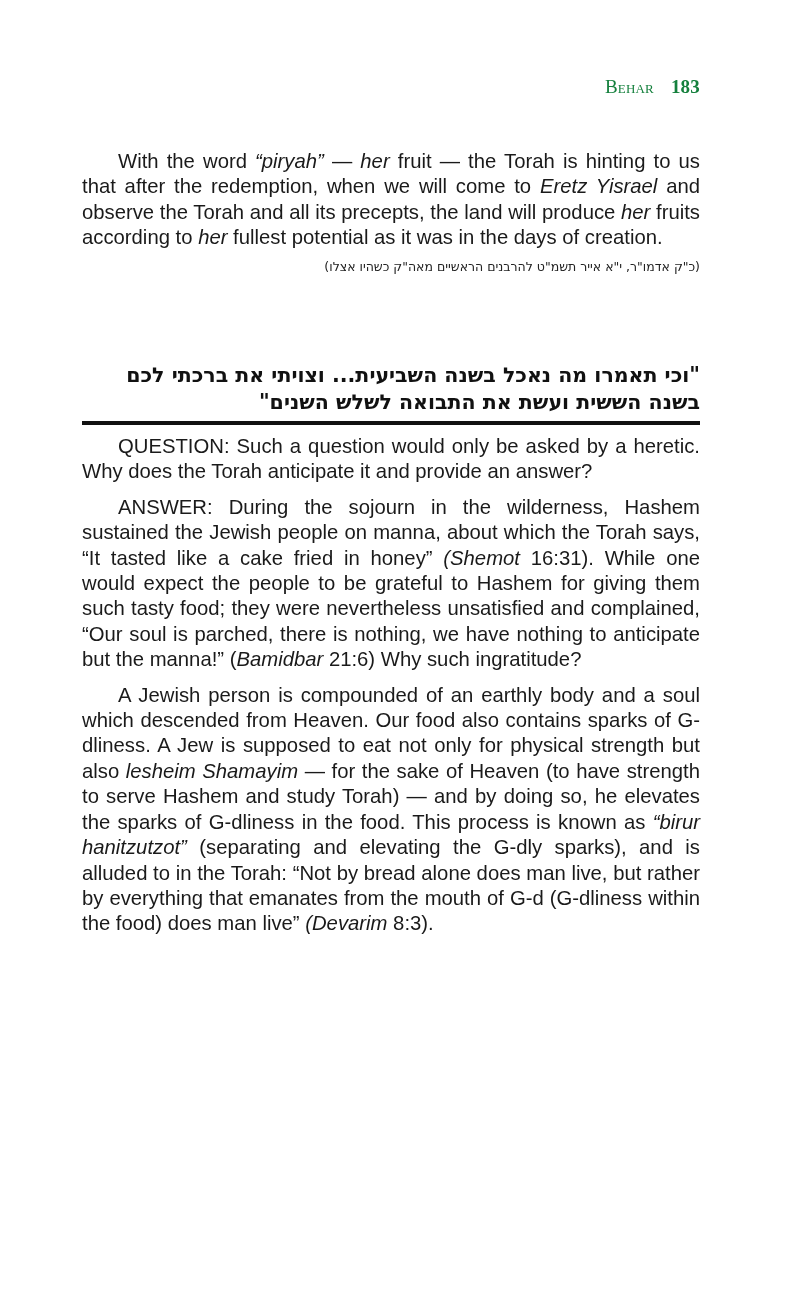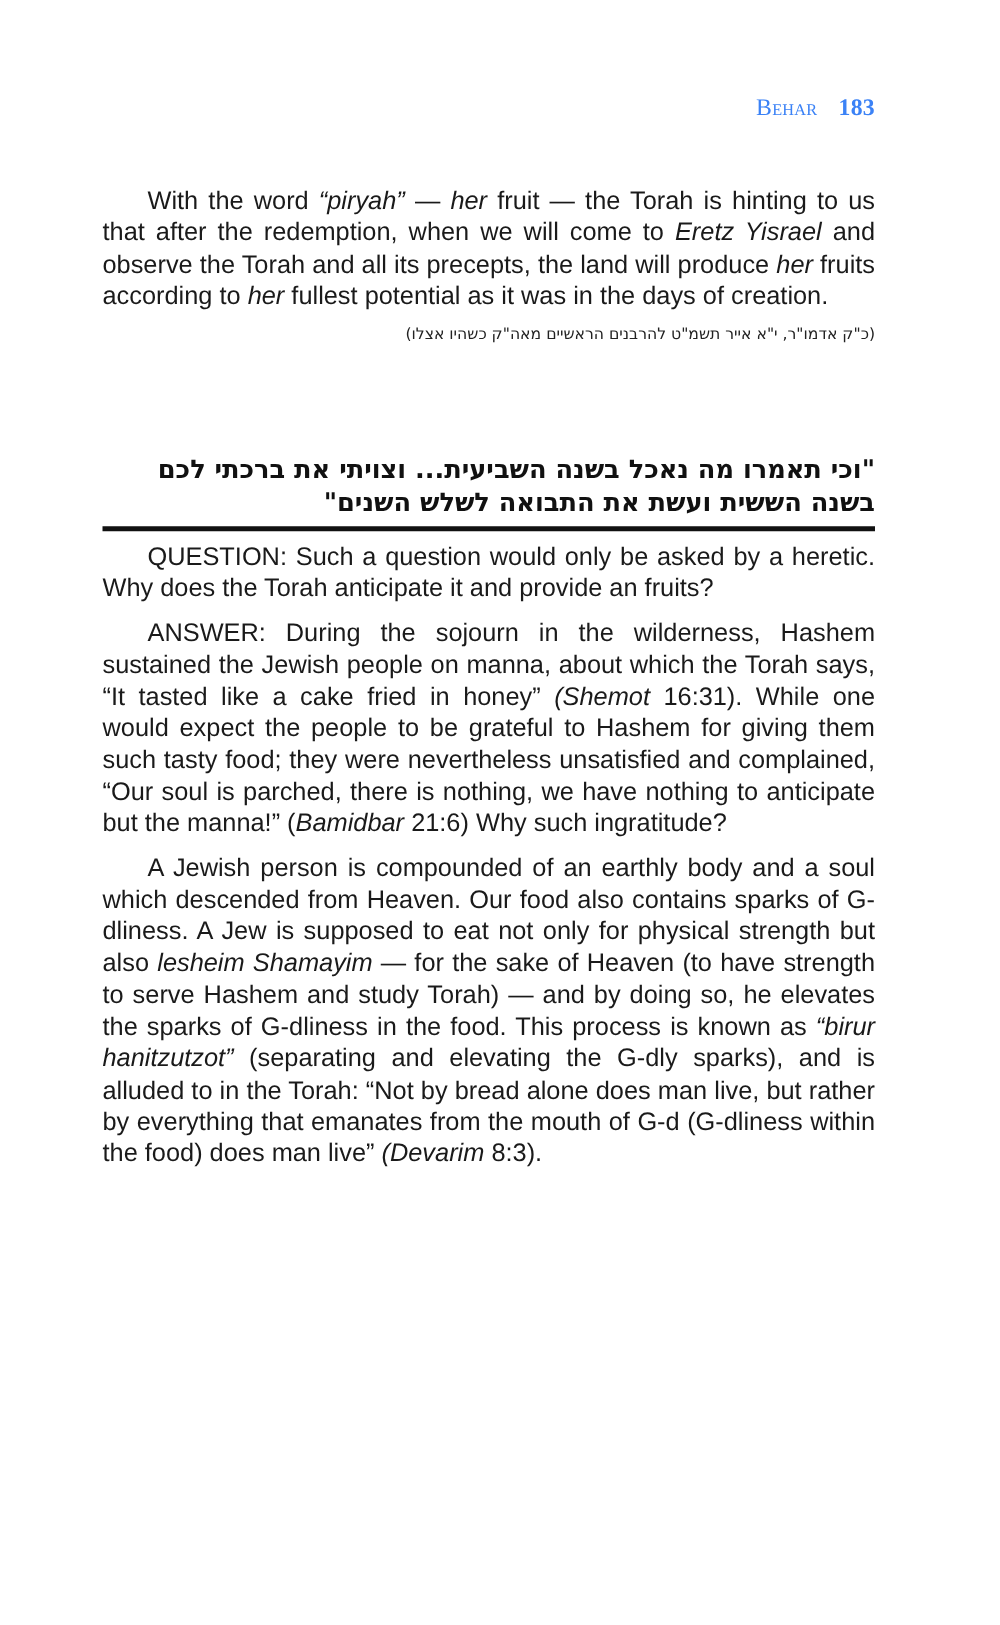--- a/index.html
+++ b/index.html
@@ -1,20 +1,20 @@
 <!DOCTYPE html>
 <html><head>
 <meta charset="utf-8">
 <style>
   html, body { margin: 0; padding: 0; background: #ffffff; }
   body { width: 800px; height: 1300px; position: relative; overflow: hidden; color: #1a1a1a; }
   .page { position: absolute; left: 82px; top: 0; width: 618px; }
   .running-head {
     position: absolute; top: 76px; right: 0; font-family: "Liberation Serif", serif;
-    font-size: 19px; color: #3b82f6; letter-spacing: 0.2px; text-align: center;
+    font-size: 19px; color: #15803d; letter-spacing: 0.2px; text-align: center;
   }
   .running-head .title { font-variant: small-caps; margin-right: 12px; }
   .running-head .num { font-weight: bold; }
   .para {
     font-family: Liberation Sans, sans-serif; font-size: 20.3px; line-height: 25.4px;
     text-align: justify; text-indent: 36px; margin: 0; hyphens: none;
   }
   .para em { font-style: italic; }
   .source {
     font-family: "DejaVu Sans", sans-serif; font-size: 12.5px; direction: rtl;
@@ -42,18 +42,18 @@
   <div style="position:absolute; top:149px; left:0; width:618px;">
     <p class="para"><span>With the word </span><em>“piryah”</em><span> — </span><em>her</em><span> fruit — the Torah is hinting to us that after the redemption, when we will come to </span><em>Eretz Yisrael</em><span> and observe the Torah and all its precepts, the land will produce </span><em>her</em><span> fruits according to </span><em>her</em><span> fullest potential as it was in the days of creation.</span></p>
     <p class="source" style="margin-top:8px;">(כ"ק אדמו"ר, י"א אייר תשמ"ט להרבנים הראשיים מאה"ק כשהיו אצלו)</p>
   </div>
 
   <div style="position:absolute; top:362px; left:0; width:618px;">
     <p class="hebrew-heading">"וכי תאמרו מה נאכל בשנה השביעית... וצויתי את ברכתי לכם בשנה הששית ועשת את התבואה לשלש השנים"</p>
     <div class="rule"></div>
 
     <div style="margin-top:9px;">
-      <p class="para" style="margin-bottom:10px;"><span>QUESTION: Such a question would only be asked by a heretic. Why does the Torah anticipate it and provide an fruits?</span></p>
+      <p class="para" style="margin-bottom:10px;"><span>QUESTION: Such a question would only be asked by a heretic. Why does the Torah anticipate it and provide an answer?</span></p>
       <p class="para" style="margin-bottom:10px;"><span>ANSWER: During the sojourn in the wilderness, Hashem sustained the Jewish people on manna, about which the Torah says, “It tasted like a cake fried in honey” </span><em>(Shemot</em><span> 16:31). While one would expect the people to be grateful to Hashem for giving them such tasty food; they were nevertheless unsatisfied and complained, “Our soul is parched, there is nothing, we have nothing to anticipate but the manna!” (</span><em>Bamidbar</em><span> 21:6) Why such ingratitude?</span></p>
       <p class="para" style="margin-bottom:10px;"><span>A Jewish person is compounded of an earthly body and a soul which descended from Heaven. Our food also contains sparks of G-dliness. A Jew is supposed to eat not only for physical strength but also </span><em>lesheim Shamayim</em><span> — for the sake of Heaven (to have strength to serve Hashem and study Torah) — and by doing so, he elevates the sparks of G-dliness in the food. This process is known as </span><em>“birur hanitzutzot”</em><span> (separating and elevating the G-dly sparks), and is alluded to in the Torah: “Not by bread alone does man live, but rather by everything that emanates from the mouth of G-d (G-dliness within the food) does man live” </span><em>(Devarim</em><span> 8:3).</span></p>
     </div>
   </div>
 </div>
 
 </body></html>

